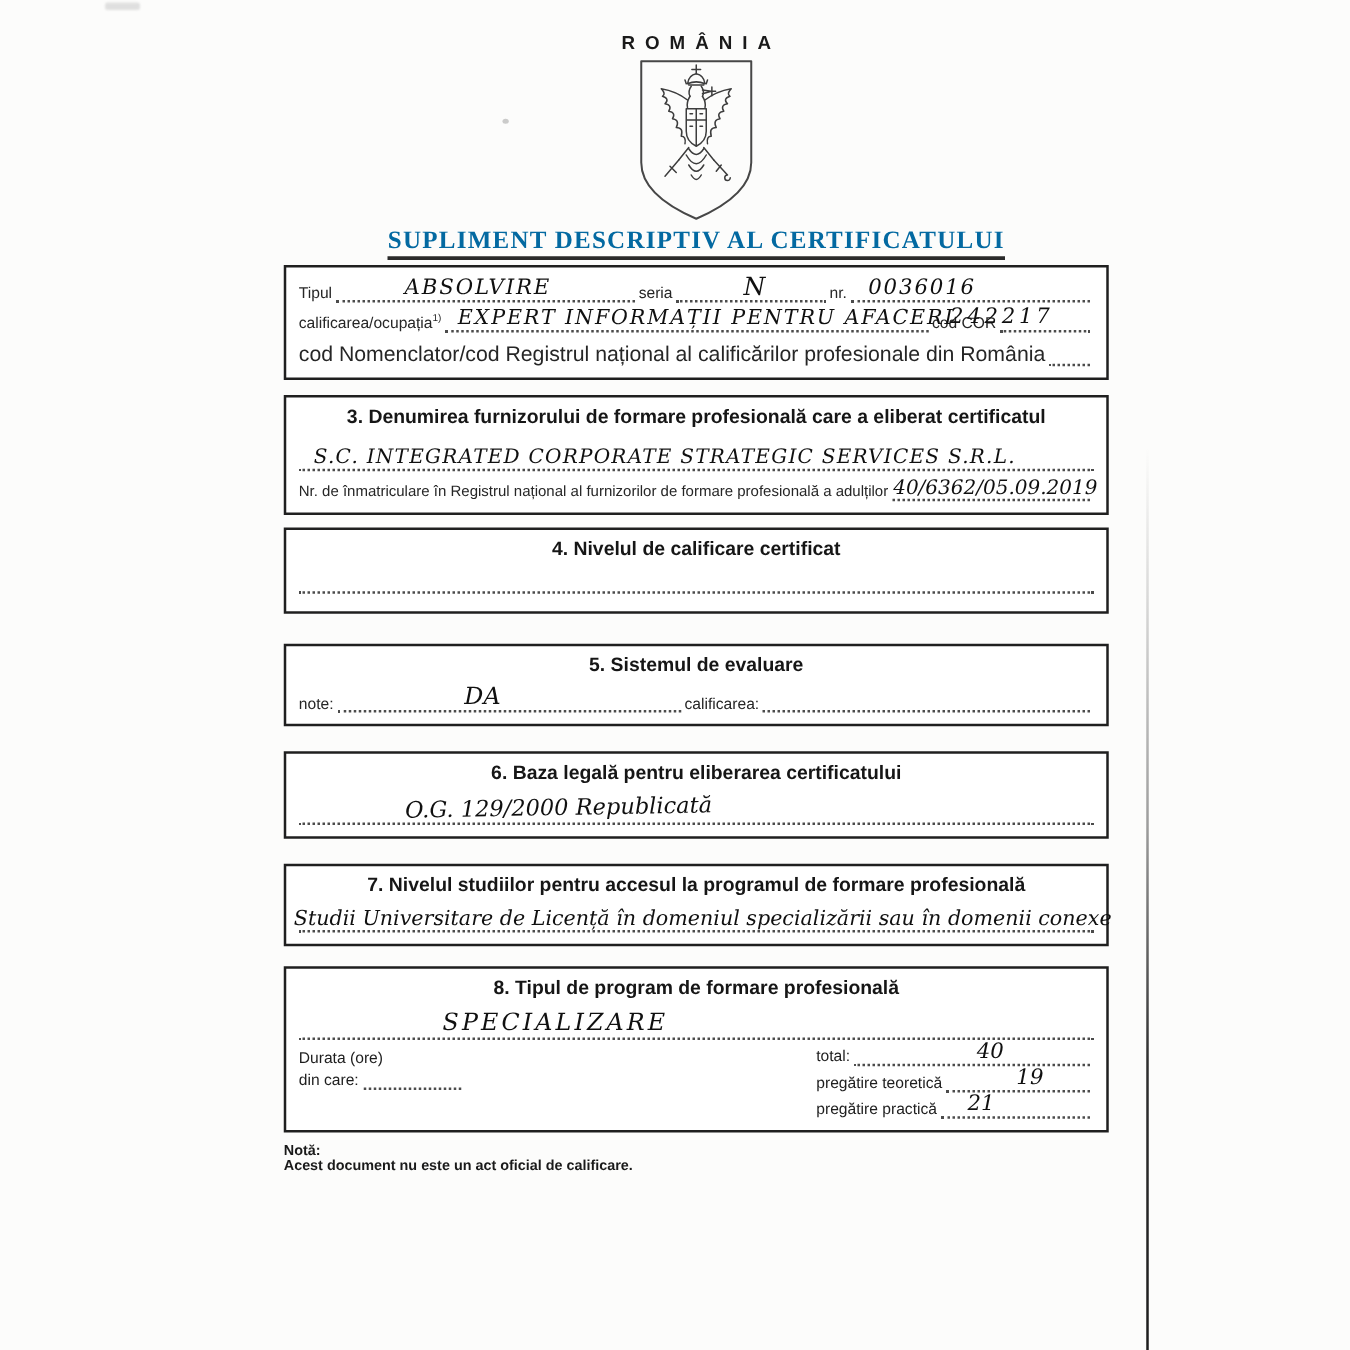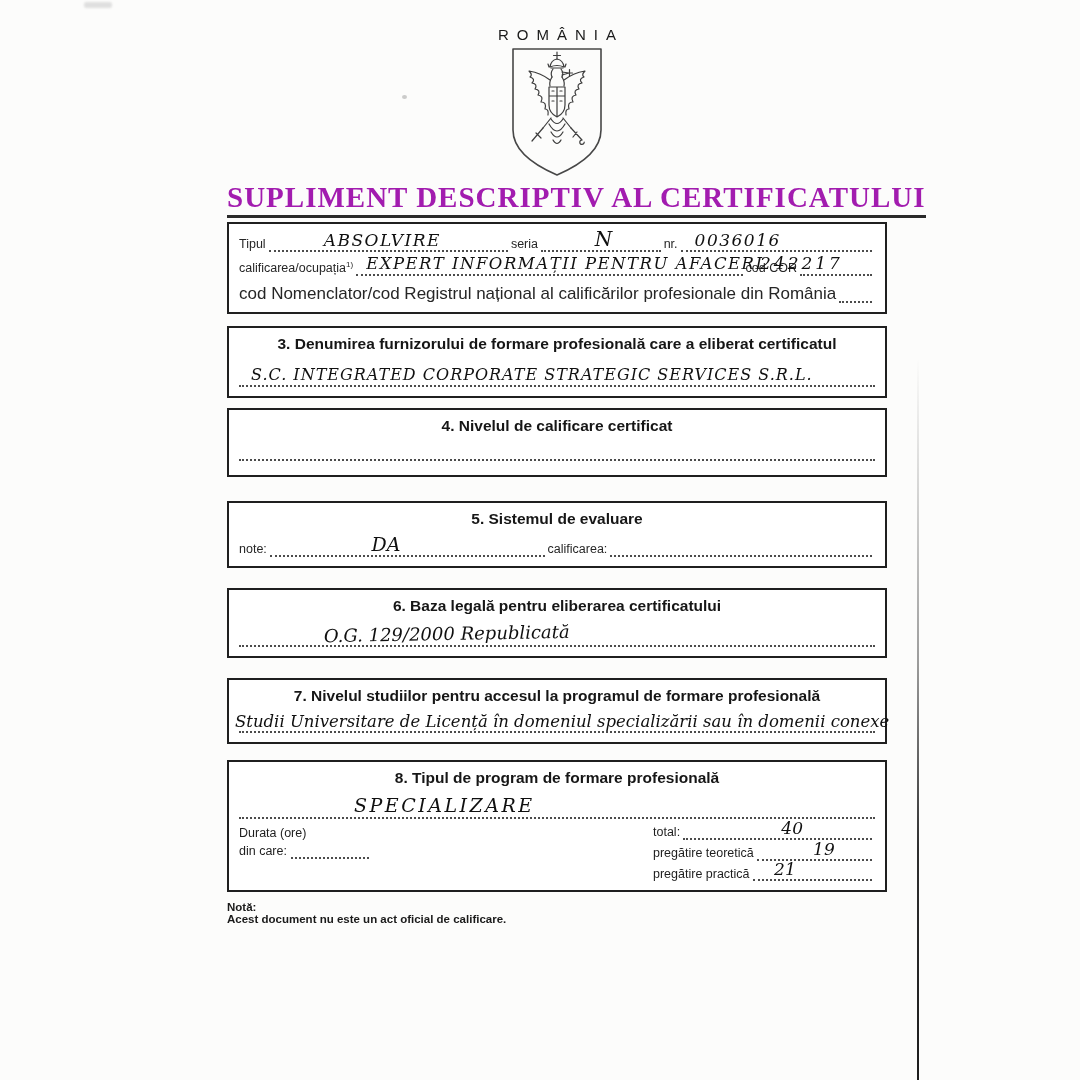--- a/index.html
+++ b/index.html
@@ -12,26 +12,26 @@
 
   
   .art { position:absolute; pointer-events:none; }
   .art-top { left:84px; top:2px; width:28px; height:6px; background:#c9c9c9; opacity:.55; filter:blur(1px); border-radius:2px; }
   .art-speck { left:402px; top:95px; width:5px; height:4px; background:#9a9a9a; opacity:.5; border-radius:50%; }
   .art-vline { left:917px; top:358px; width:2px; height:722px;
     background:linear-gradient(to bottom, rgba(40,40,40,0) 0%, rgba(40,40,40,.18) 18%, rgba(40,40,40,.45) 42%, #2e2e2e 68%, #1d1d1d 100%); }
 
   
   .hdr { text-align:center; }
-  .country { font-size:15px; font-weight:normal; letter-spacing:8px; padding-left:8px; color:#1a1a1a; }
+  .country { font-size:15px; font-weight:bold; letter-spacing:8px; padding-left:8px; color:#1a1a1a; }
   .coa { display:block; margin:3px auto 0; width:104px; height:132px; }
   .title-wrap { margin-top:3px; }
   .doc-title {
     display:inline-block; font-family:"Liberation Serif", serif; font-weight:bold;
-    font-size:29px; letter-spacing:1px; color:#a21caf; white-space:nowrap;
+    font-size:20px; letter-spacing:1px; color:#0369a1; white-space:nowrap;
     border-bottom:3px solid #2a2a2a; padding-bottom:1px;
   }
 
   
   .box { border:2px solid #1f1f1f; padding:5px 10px 9px 10px; background:#fff; }
   .bh { text-align:center; font-weight:bold; font-size:15.5px; padding:2px 0 3px; color:#161616; }
   .row { display:flex; align-items:flex-end; font-size:12.5px; margin-top:9px; color:#262626; }
   .lbl { white-space:nowrap; line-height:1.1; }
   .dl { flex:1 1 auto; border-bottom:2px dotted #4c4c4c; height:3px; margin:0 3px; position:relative; }
   .dl-full { border-bottom:2px dotted #4c4c4c; height:3px; position:relative; }
@@ -127,20 +127,26 @@
       <span class="dl"></span>
     </div>
   </section>
 
 
   <section class="box" style="margin-bottom:10px;">
     <div class="bh">3. Denumirea furnizorului de formare profesională care a eliberat certificatul</div>
     <div class="dl-full" style="margin-top:26px;">
       <span class="hw hw-caps" style="left:12px; bottom:2px; font-size:16px; letter-spacing:1px;">S.C. INTEGRATED CORPORATE STRATEGIC SERVICES S.R.L.</span>
     </div>
+    <div class="row" style="font-size:12px; margin-top:10px;">
+      <span class="lbl">Nr. de înmatriculare în Registrul național al furnizorilor de formare profesională a adulților</span>
+      <span class="dl">
+        <span class="hw" style="right:-6px; font-size:16px;">40/6362/05.09.2019</span>
+      </span>
+    </div>
   </section>
 
   <section class="box" style="margin-bottom:24px;">
     <div class="bh">4. Nivelul de calificare certificat</div>
     <div class="dl-full" style="margin-top:18px; margin-bottom:5px;"></div>
   </section>
 
   <section class="box" style="margin-bottom:20px;">
     <div class="bh">5. Sistemul de evaluare</div>
     <div class="row" style="margin-top:12px;">

